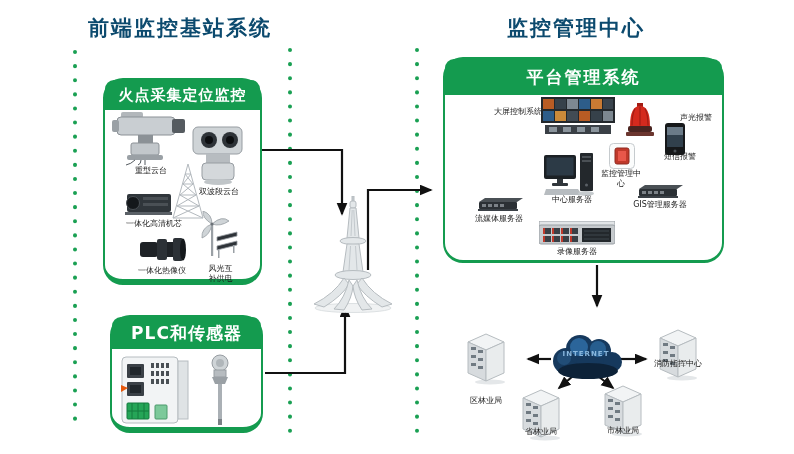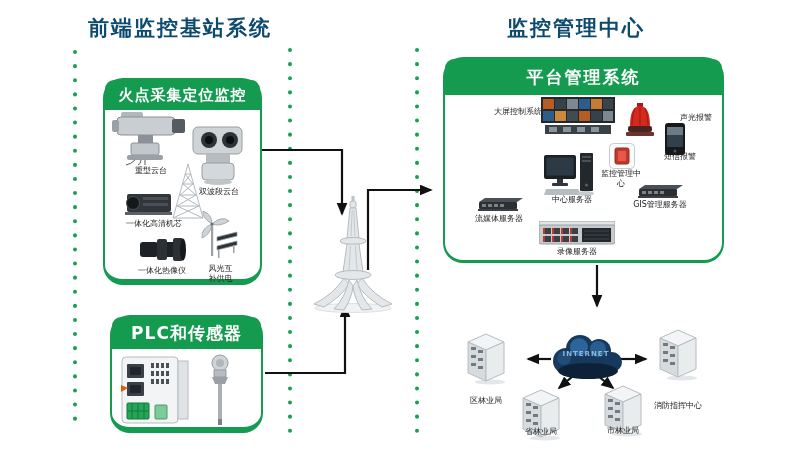--- a/index.html
+++ b/index.html
@@ -360,21 +360,21 @@
     <polygon points="38,11 20,19 20,50 38,42" fill="#e9eced" stroke="#b6bcc0"></polygon>
     <g fill="#707a82">
       <rect x="5" y="16" width="5" height="3"></rect>
         <rect x="12" y="19" width="5" height="3"></rect>
       <rect x="5" y="24" width="5" height="3"></rect>
         <rect x="12" y="27" width="5" height="3"></rect>
       <rect x="5" y="32" width="5" height="3"></rect>
         <rect x="12" y="35" width="5" height="3"></rect>
     </g>
   </svg>
-  <div class="lbl" style="left:648px;top:401px;width:60px;">消防指挥中心</div>
+  <div class="lbl" style="left:648px;top:359px;width:60px;">消防指挥中心</div>
 
   <svg class="img" style="left:521px;top:387px;" width="40" height="54" viewBox="0 0 40 54">
     <ellipse cx="24" cy="51" rx="15" ry="2.5" fill="#e4e7e9"></ellipse>
     <polygon points="2,11 20,3 38,11 20,19" fill="#f2f4f5" stroke="#b6bcc0"></polygon>
     <polygon points="2,11 20,19 20,50 2,42" fill="#d7dbde" stroke="#b6bcc0"></polygon>
     <polygon points="38,11 20,19 20,50 38,42" fill="#e9eced" stroke="#b6bcc0"></polygon>
     <g fill="#707a82">
       <rect x="5" y="16" width="5" height="3"></rect>
         <rect x="12" y="19" width="5" height="3"></rect>
       <rect x="5" y="24" width="5" height="3"></rect>

